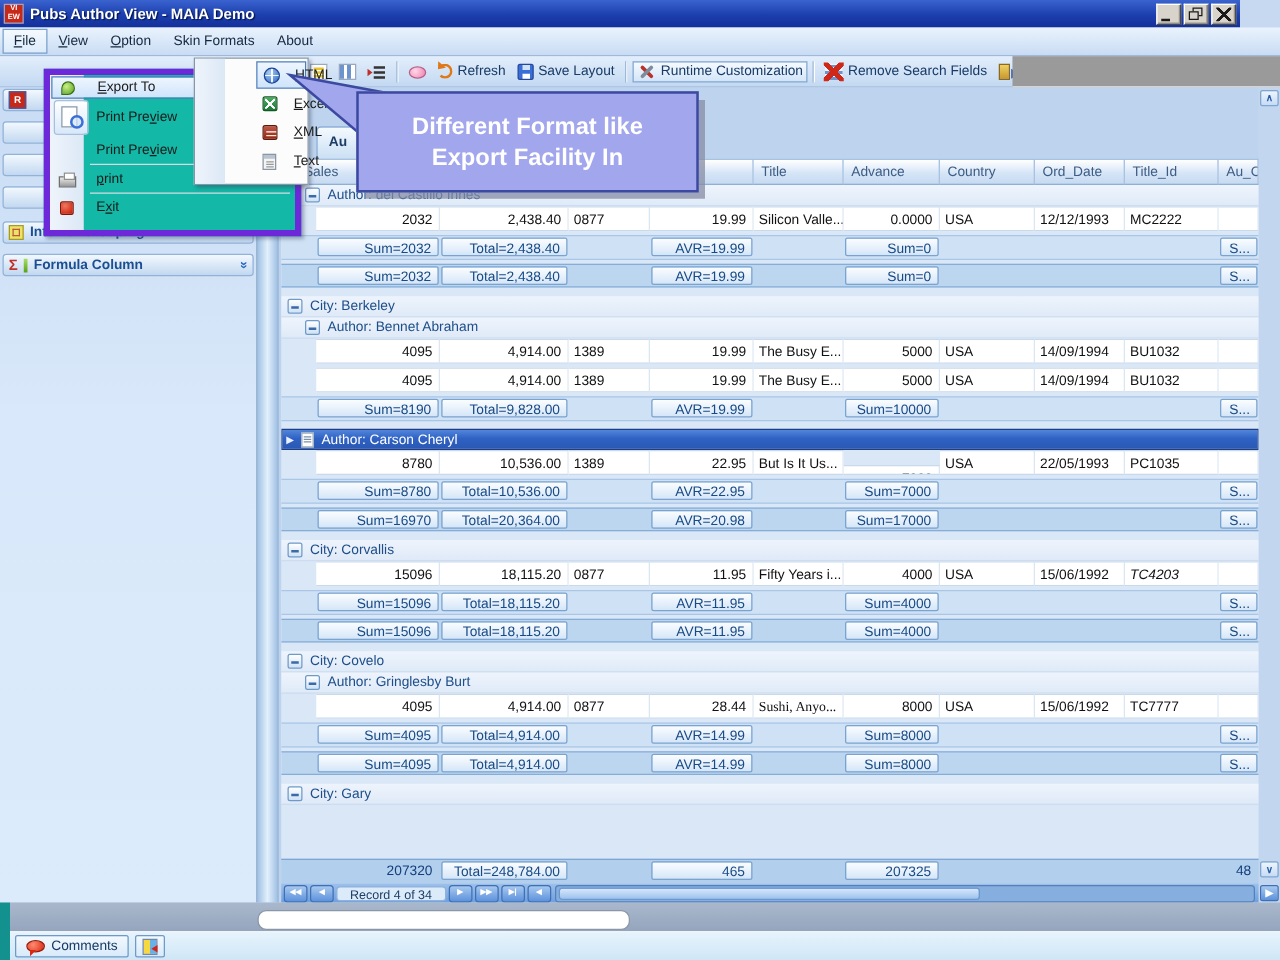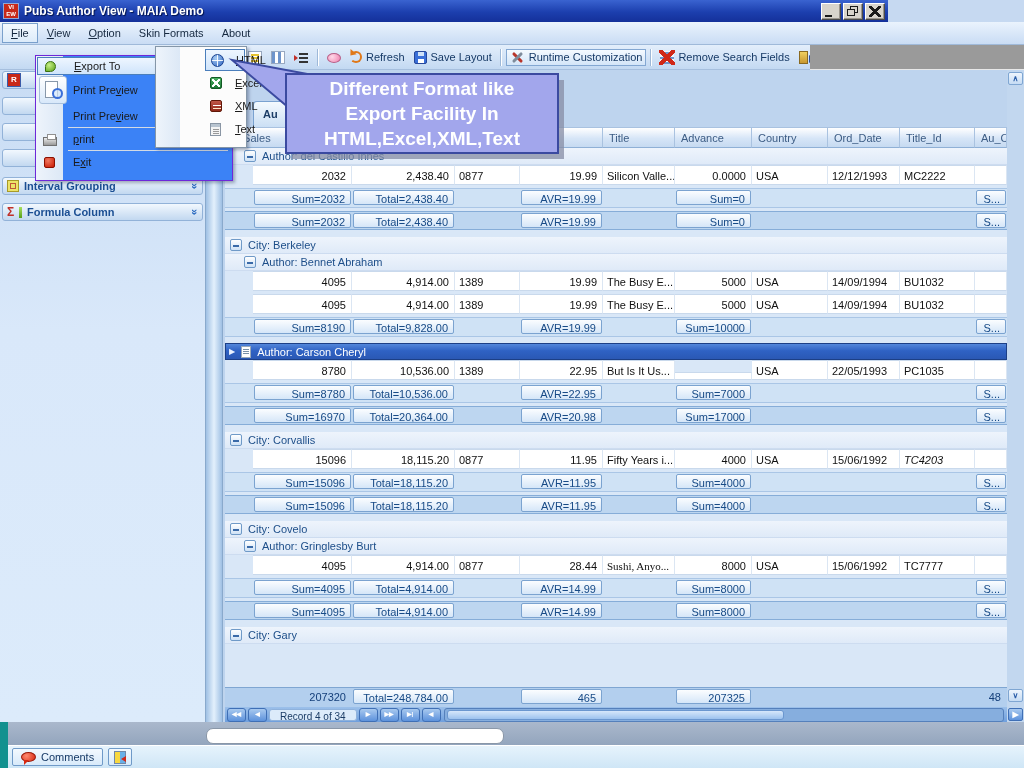--- a/index.html
+++ b/index.html
@@ -2,21 +2,21 @@
 <html><head>
 <meta charset="utf-8">
 <style>
   html,body{margin:0;padding:0;}
   body{width:1024px;height:768px;position:relative;overflow:hidden;
        font-family:"Liberation Sans",sans-serif;font-size:11px;background:#c6d9f1;}
   .abs{position:absolute;}
   u{text-decoration:underline;}
 
   
-  #titlebar{left:0;top:0;width:888px;height:22px;
+  #titlebar{left:0;top:0;width:992px;height:22px;
     background:linear-gradient(180deg,#3a63d0,#1c3fae 55%,#14309a);
     display:flex;align-items:center;color:#fff;}
   .appicon{width:16px;height:16px;margin:0 5px 0 3px;background:#c82818;border:1px solid #8fa8d8;
     color:#fff;font-weight:bold;font-size:6px;line-height:7px;text-align:center;
     display:flex;flex-direction:column;justify-content:center;box-sizing:border-box;}
   #title-text{font-weight:bold;font-size:12px;text-shadow:1px 1px 1px #00124a;}
   #winbtns{margin-left:auto;display:flex;gap:2px;padding-right:3px;}
   .winbtn{width:18px;height:15px;background:#d8d4cc;position:relative;
     border:1px solid #fff;border-right-color:#4a4a4a;border-bottom-color:#4a4a4a;
     box-shadow:inset -1px -1px 0 #9a958c;}
@@ -184,21 +184,21 @@
   
   #tealstrip{left:0;top:722px;width:8px;height:46px;background:#12918f;}
   #bottomband{left:8px;top:722px;width:1016px;height:23px;background:linear-gradient(#aab8cc,#93a5bd);}
   #input-bar{left:206px;top:728px;width:296px;height:14px;background:#fff;border:1px solid #8a97a8;border-radius:7px;}
   #statusbar{left:8px;top:745px;width:1016px;height:23px;background:linear-gradient(#e6f3fc,#cfe6f6);
     border-top:1px solid #ffffff;display:flex;align-items:center;padding-left:4px;gap:5px;box-sizing:border-box;}
   .sbtn{display:flex;align-items:center;gap:5px;border:1px solid #6f9ac8;border-radius:2px;
     background:linear-gradient(#f3f9fe,#d8eafa);padding:1px 8px;color:#173a66;height:18px;box-sizing:border-box;}
 
   
-  #file-menu{left:35px;top:55px;width:196px;height:124px;background:#3b82f6;border:1px solid #6d28d9;
+  #file-menu{left:35px;top:55px;width:196px;height:124px;background:#14b8a6;border:5px solid #6d28d9;
     box-shadow:2px 2px 3px rgba(50,60,90,.4);z-index:40;}
   #file-menu .gutter{position:absolute;left:0;top:0;bottom:0;width:27px;background:linear-gradient(90deg,#eef4fb,#dce8f6);}
   .mitem{position:absolute;left:1px;right:1px;display:flex;align-items:center;padding-left:36px;color:#1a1a1a;box-sizing:border-box;}
   .mitem .mic{position:absolute;left:6px;}
   .mitem .marrow{position:absolute;right:7px;font-size:9px;color:#333;}
   .mitem.highlight{border:1px solid #4a7ebb;background:linear-gradient(#eef6ff,#cfe4fb);}
   .msep{position:absolute;left:32px;right:4px;height:1px;background:#d4dbe4;}
   #export-submenu{left:155px;top:46px;width:90px;height:100px;background:#fcfcfc;border:1px solid #8496a8;
     box-shadow:2px 2px 3px rgba(50,60,90,.4);z-index:45;}
   #export-submenu .gutter{position:absolute;left:0;top:0;bottom:0;width:24px;background:linear-gradient(90deg,#eef4fb,#dce8f6);}
@@ -727,14 +727,13 @@
     </div>
   </div>
 
 <div class="abs" id="callout-shadow"></div>
 <svg class="abs" id="callout-tail" width="130" height="65">
   <polygon id="tailpoly" points="7,5 120,26 70,58" fill="#a2a6ec" stroke="#3b4aa0" stroke-width="2"></polygon>
 </svg>
 <div class="abs" id="callout" style="background: rgb(162, 166, 236); border-color: rgb(59, 74, 160);">
   <div>Different Format like</div>
   <div>Export Facility In</div>
-  <div>HTML,Excel,XML,Text</div>
 </div>
 
 </body></html>

